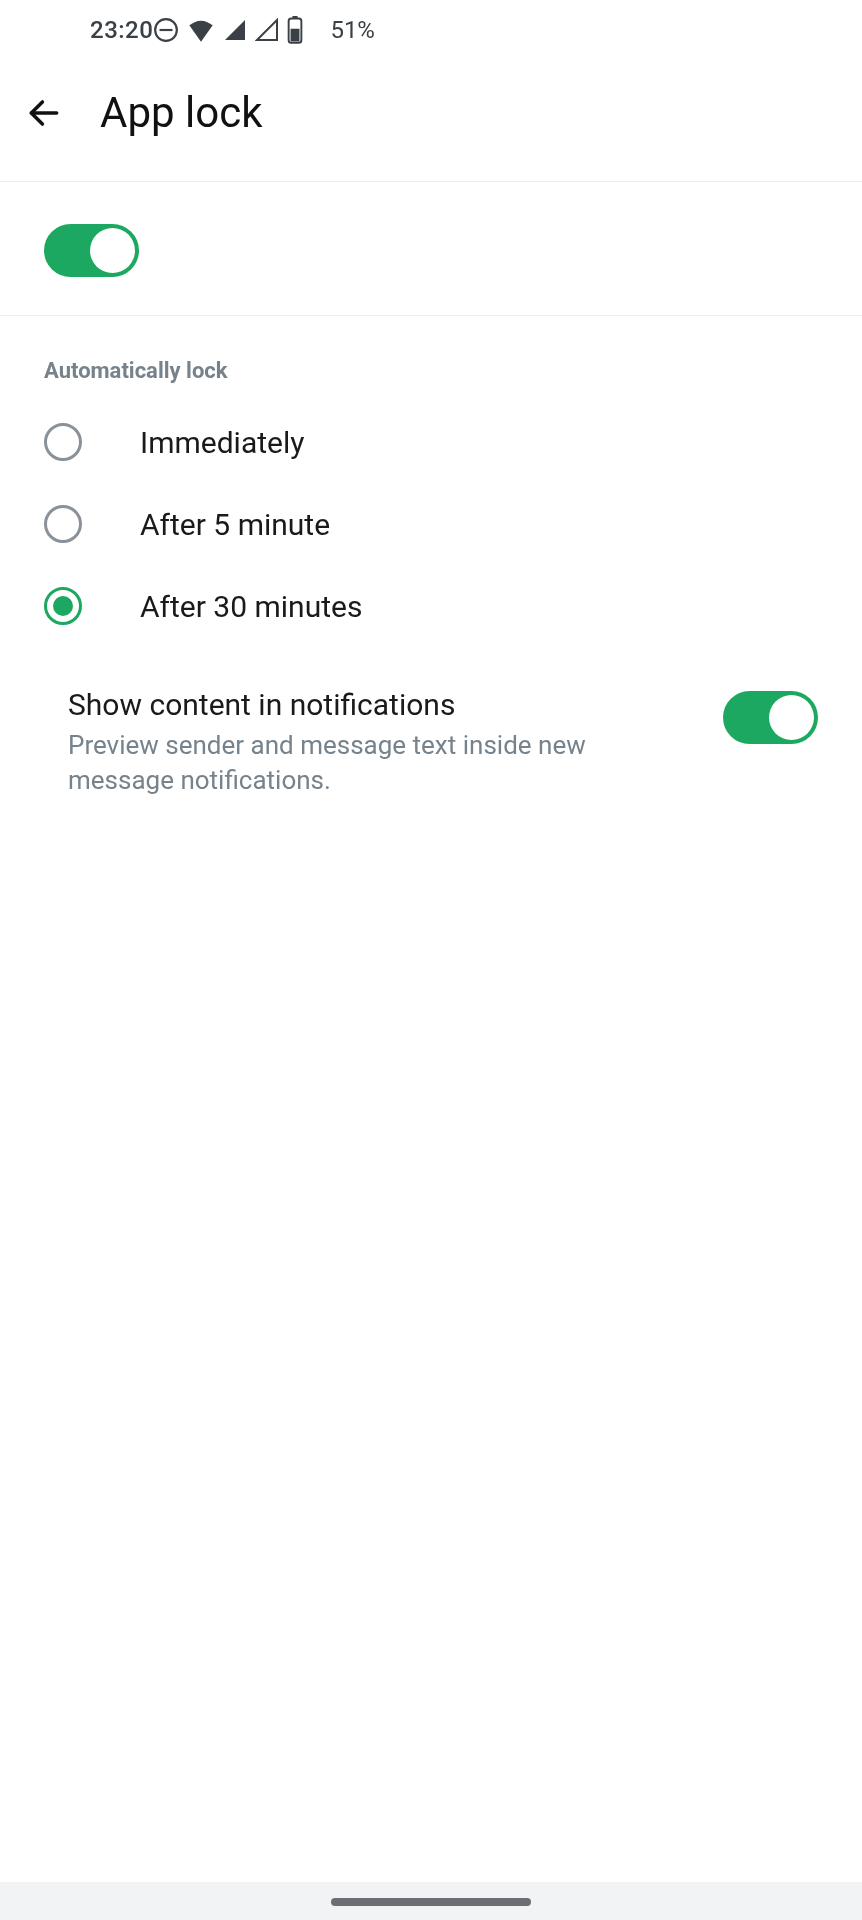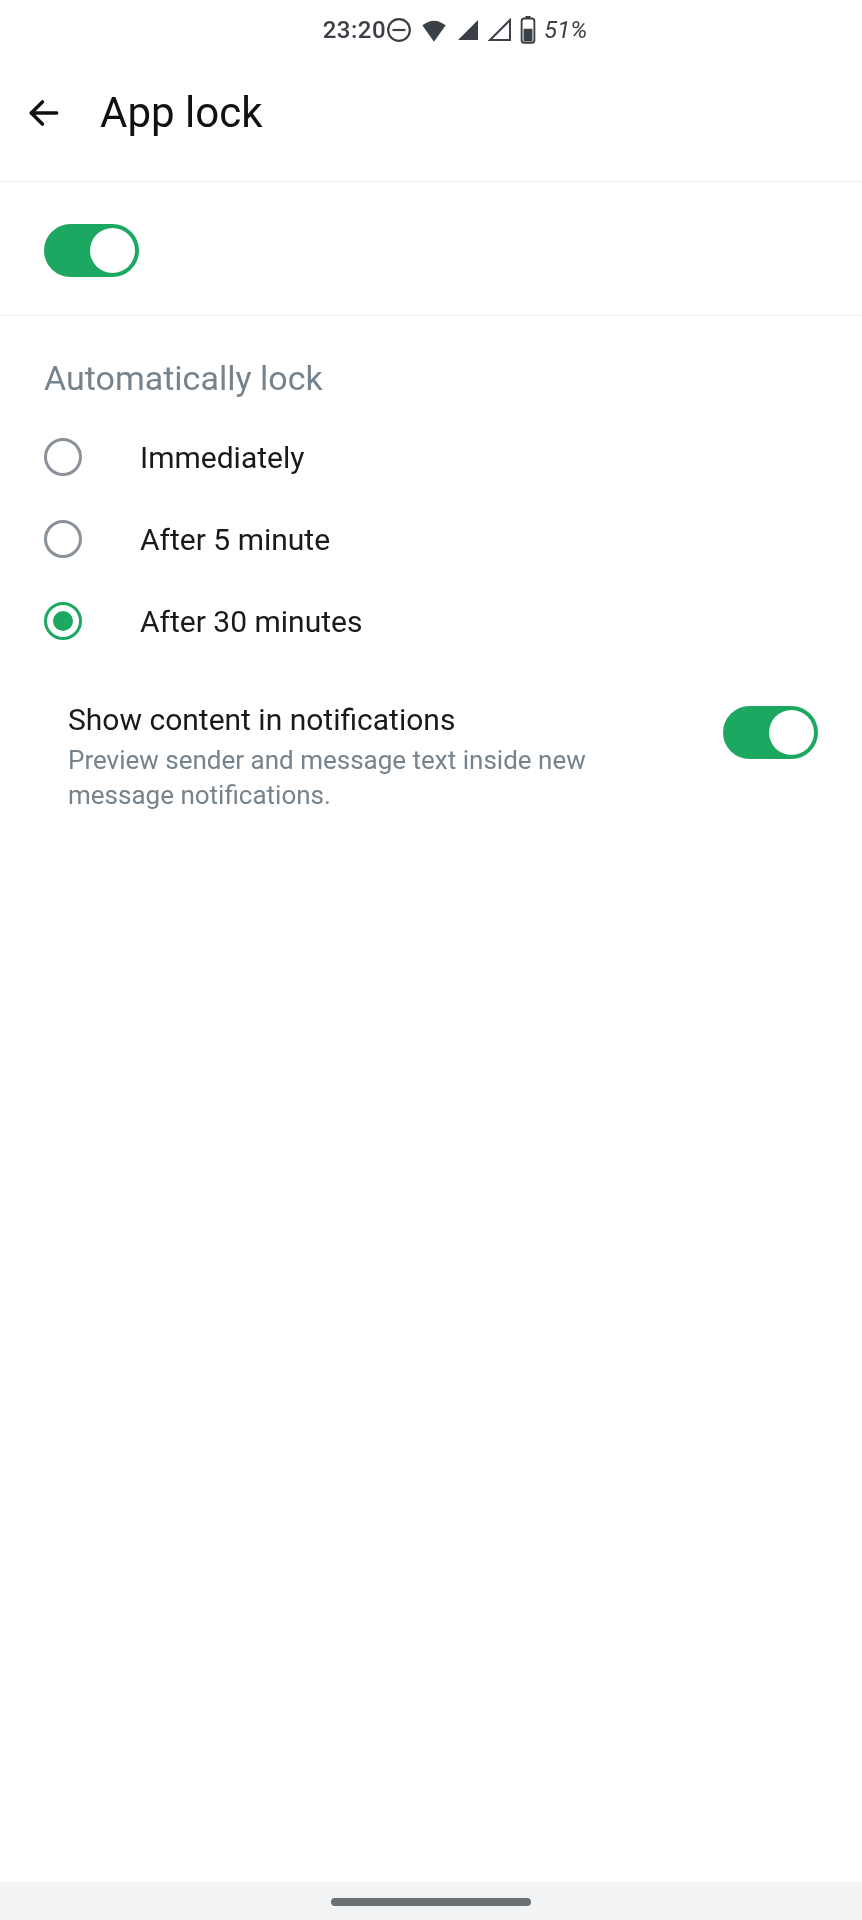--- a/index.html
+++ b/index.html
@@ -15,29 +15,29 @@
     height: 100%;
     background: #ffffff;
     display: flex;
     flex-direction: column;
     position: relative;
   }
   .status-bar {
     height: 60px;
     display: flex;
     align-items: center;
-    justify-content: center;
+    justify-content: flex-start;
     padding: 0 42px 0 90px;
     font-size: 24px;
     color: #3a4045;
   }
   .status-left { font-weight: 500; letter-spacing: 0.5px; }
   .status-right { display: flex; align-items: center; gap: 8px; }
   .status-right svg { display: block; }
-  .status-batt-text { font-size: 24px; margin-left: 0; font-style: italic; }
+  .status-batt-text { font-size: 24px; margin-left: 19px; }
 
   .header {
     display: flex;
     align-items: center;
     padding: 28px 24px 44px 24px;
     gap: 36px;
     border-bottom: 1px solid #ececec;
   }
   .back-btn { width: 40px; height: 40px; display:flex; align-items:center; justify-content:center; }
   .header-title { font-size: 42px; color: #111; font-weight: 400; }
@@ -57,21 +57,21 @@
     width: 95px; height: 53px; border-radius: 27px; position: relative;
     flex-shrink: 0; margin-top: 4px;
   }
   .toggle.on { background: #1da861; }
   .toggle .knob {
     position: absolute; width: 45px; height: 45px; background: #fff;
     border-radius: 50%; top: 4px; right: 4px;
   }
 
   .section-label {
-    font-size: 34px; color: #77838c; padding: 42px 52px 18px 44px;
+    font-size: 22px; color: #77838c; padding: 42px 52px 18px 44px; font-weight: bold;
   }
 
   .radio-row {
     display: flex; align-items: center; gap: 58px;
     padding: 22px 44px;
   }
   .radio-btn {
     width: 38px; height: 38px; border-radius: 50%;
     border: 3px solid #8a9199; background: #fff; position: relative;
     flex-shrink: 0;

